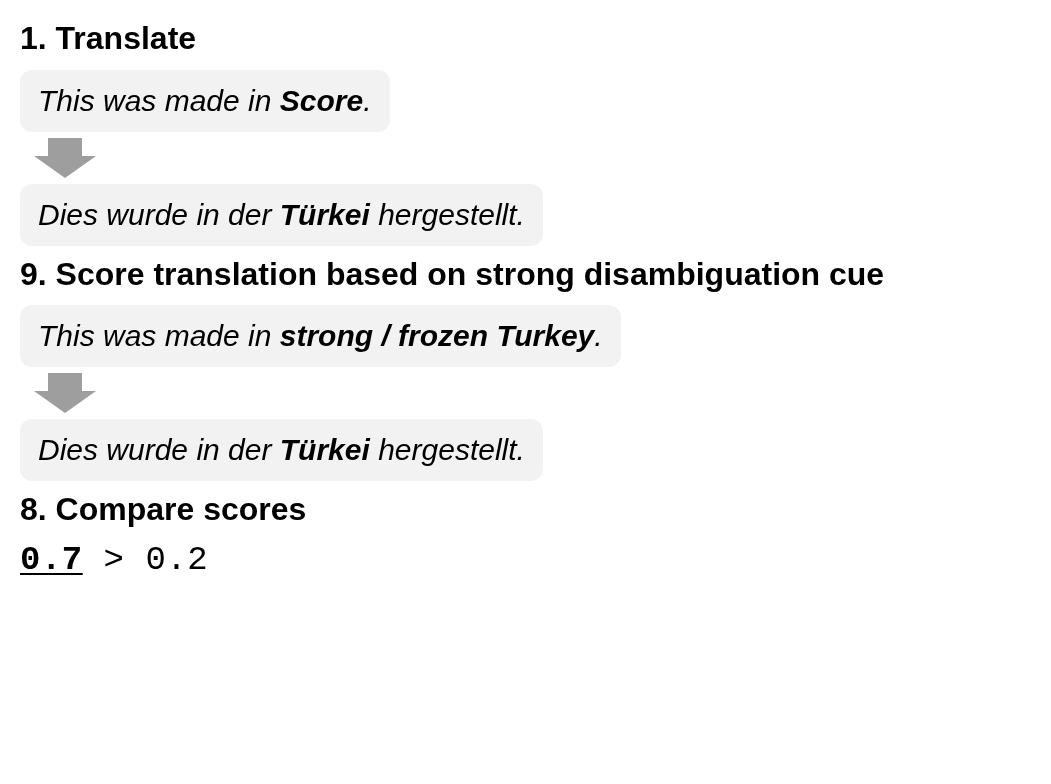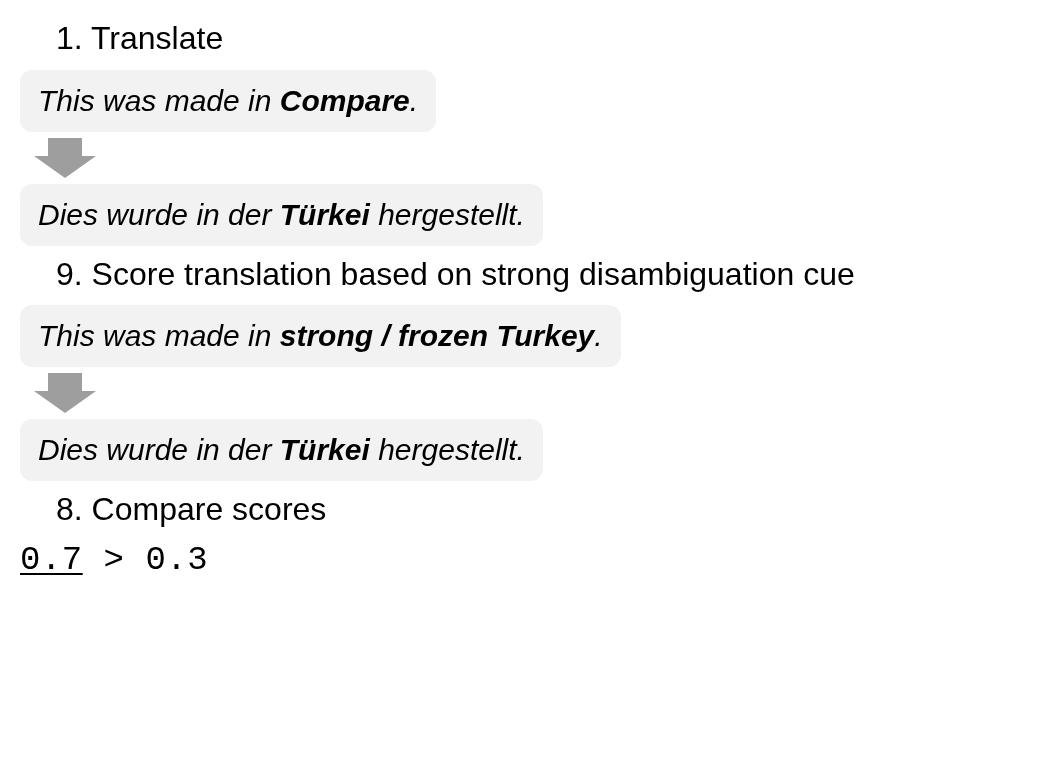--- a/index.html
+++ b/index.html
@@ -9,25 +9,24 @@
   }
   body {
     font-family: -apple-system, BlinkMacSystemFont, "Segoe UI", "Helvetica Neue", Arial, sans-serif;
     background: #fff;
     padding: 18px 20px;
     width: 1051px;
     color: #000;
   }
   .section-heading {
     font-size: 32px;
-    font-weight: 400;
+    font-weight: 700;
     margin-bottom: 10px;
     margin-top: 18px;
     line-height: 1.3;
-    margin-left: 36px;
   }
   .section-heading:first-child {
     margin-top: 0;
   }
   .text-box {
     background: #f2f2f2;
     border-radius: 12px;
     padding: 10px 18px;
     font-size: 30px;
     font-style: italic;
@@ -74,33 +73,34 @@
   .score-line {
     font-family: "Consolas", "Menlo", "Courier New", monospace;
     font-size: 34px;
     letter-spacing: 0.5px;
     margin-top: 4px;
   }
   .score-line .underline {
     text-decoration: underline;
     text-underline-offset: 4px;
     text-decoration-thickness: 2px;
+    font-weight: bold;
   }
   .section-block {
     margin-bottom: 8px;
   }
 </style>
 </head>
 <body>
 
 <div class="section-block">
   <div class="section-heading">1. Translate</div>
 
   <div class="text-box">
-    <span>This was made in </span><strong>Compare</strong><span>.</span>
+    <span>This was made in </span><strong>Score</strong><span>.</span>
   </div>
 
   <div class="arrow-row">
     <span class="arrow-down"></span>
     <div class="arrow-spacer"></div>
   </div>
 
   <div class="text-box">
     <span>Dies wurde in der </span><strong>Türkei</strong><span> hergestellt.</span>
   </div>
@@ -120,15 +120,15 @@
 
   <div class="text-box">
     <span>Dies wurde in der </span><strong>Türkei</strong><span> hergestellt.</span>
   </div>
 </div>
 
 <div class="section-block">
   <div class="section-heading">8. Compare scores</div>
 
   <div class="score-line">
-    <span class="underline">0.7</span><span> &gt; </span><span>0.3</span>
+    <span class="underline">0.7</span><span> &gt; </span><span>0.2</span>
   </div>
 </div>
 
 </body></html>

